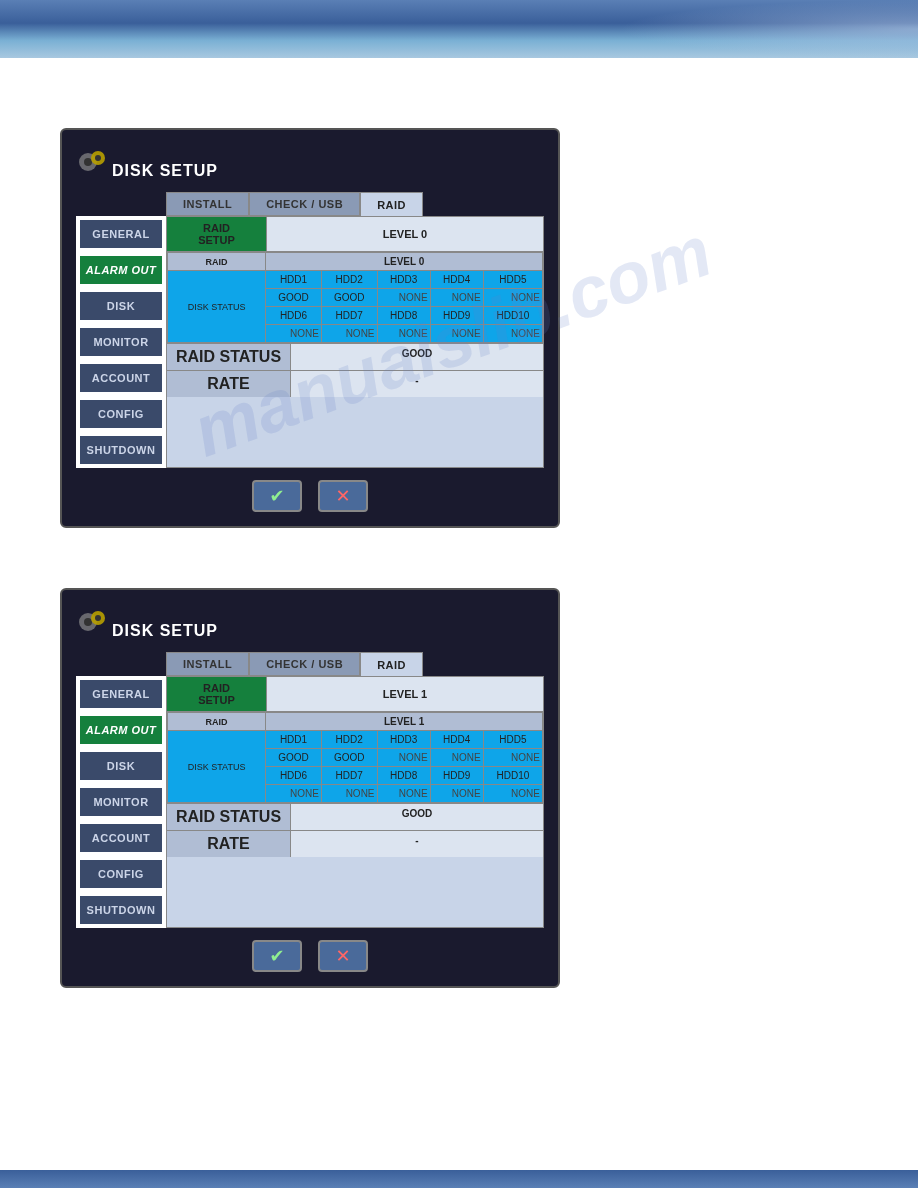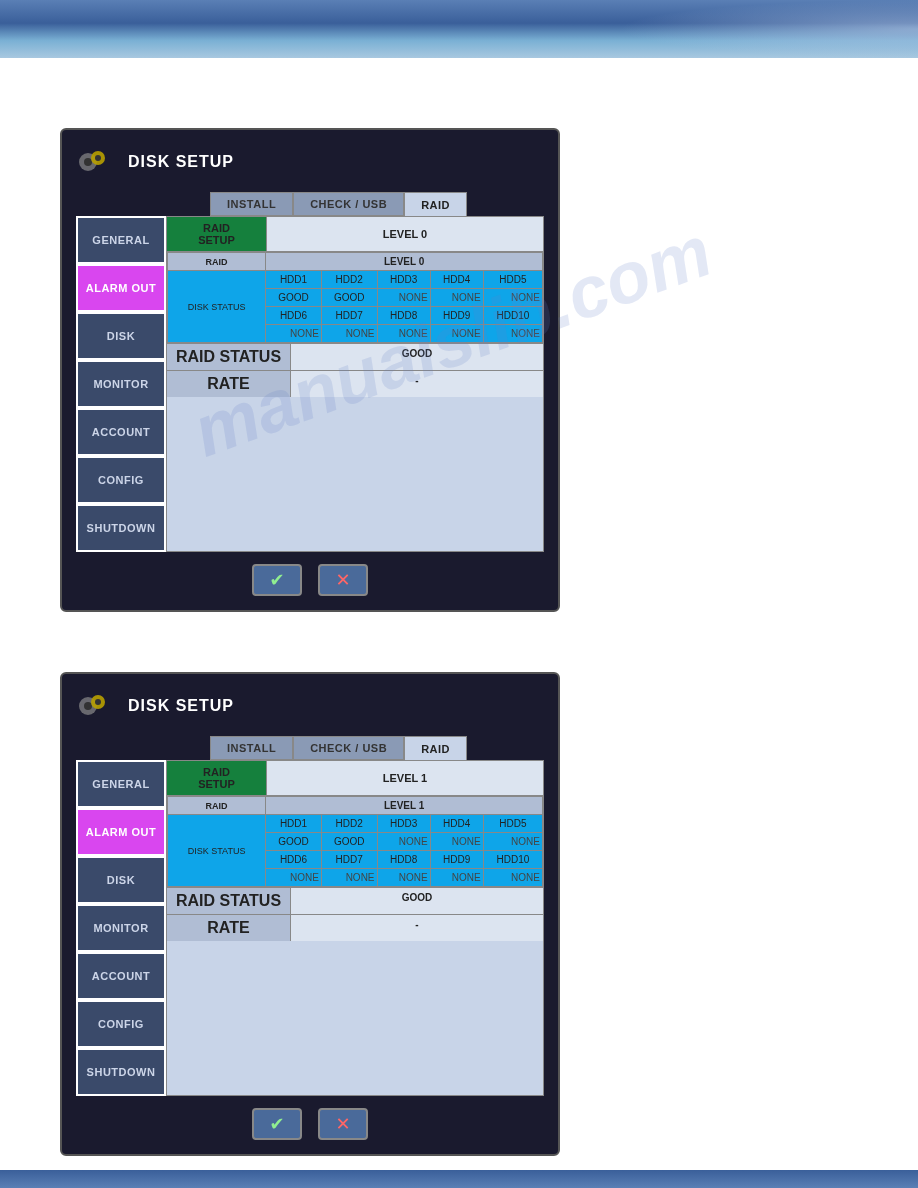--- a/index.html
+++ b/index.html
@@ -66,41 +66,40 @@
       background: #1a1a2e;
       border: 2px solid #555;
       border-radius: 6px;
       padding: 14px;
       position: relative;
     }
 
     
     .dialog-title-bar {
       display: flex;
-      align-items: center;
-      gap: 16px;
+      align-items: flex-end;
+      gap: 0;
       margin-bottom: 12px;
     }
     .gear-icon {
       width: 36px;
       height: 36px;
     }
     .dialog-title-text {
       color: #ffffff;
       font-size: 16px;
       font-weight: bold;
       letter-spacing: 1px;
     }
 
     
     .tabs-row {
       display: flex;
       gap: 0;
       margin-bottom: 0;
-      margin-left: 44px;
     }
     .tab-btn {
       padding: 5px 16px;
       font-size: 11px;
       font-weight: bold;
       border: 1px solid #888;
       cursor: pointer;
       letter-spacing: 0.5px;
     }
     .tab-btn.active {
@@ -124,30 +123,31 @@
     .sidebar-menu {
       display: flex;
       flex-direction: column;
       width: 90px;
       min-width: 90px;
     }
     .sidebar-item {
       background: #3a4a6a;
       color: #ccd5e8;
       text-align: center;
-      padding: 16px 4px;
+      padding: 8px 4px;
       font-size: 11px;
       font-weight: bold;
-      border: 2px solid #ffffff;
+      border: 4px solid #ffffff;
       cursor: pointer;
       letter-spacing: 0.5px;
     }
     .sidebar-item.active {
-      background: #d946ef;
+      background: #15803d;
       color: #ffffff;
+      font-style: italic;
     }
 
     
     .content-panel {
       flex: 1;
       background: #c8d4e8;
       border: 1px solid #888;
     }
 
     

